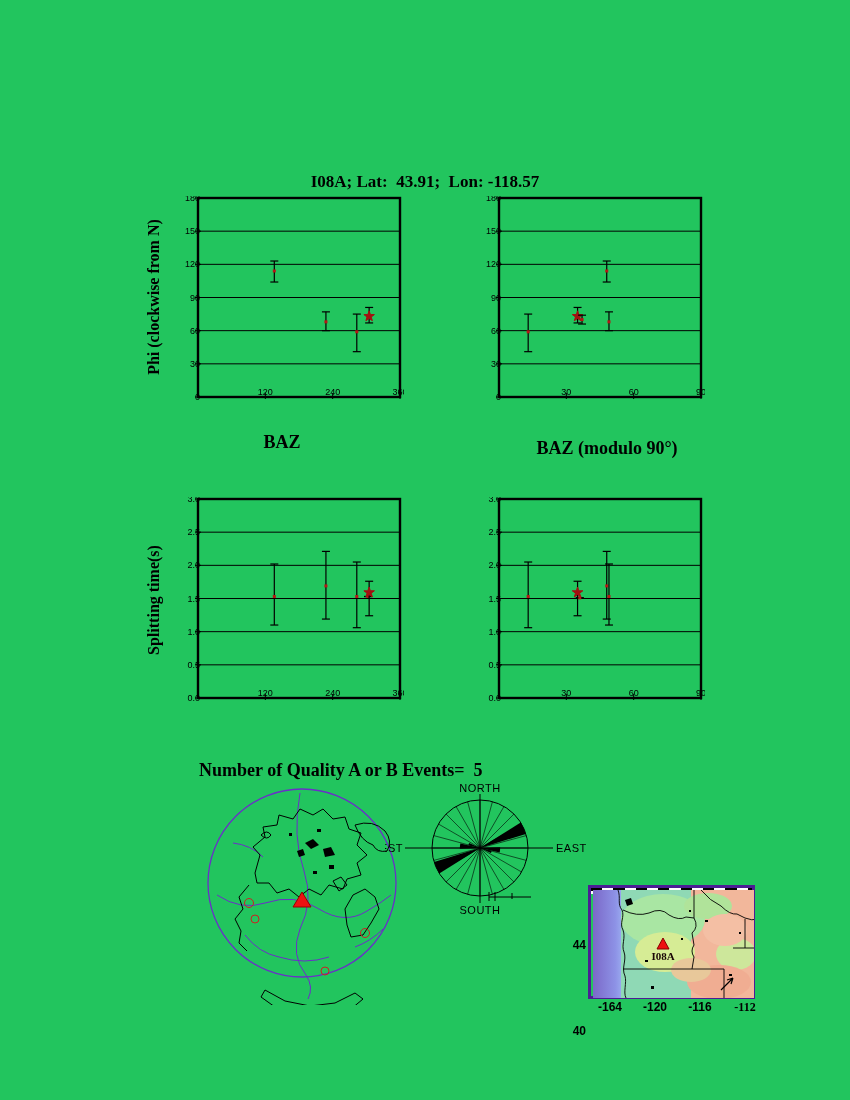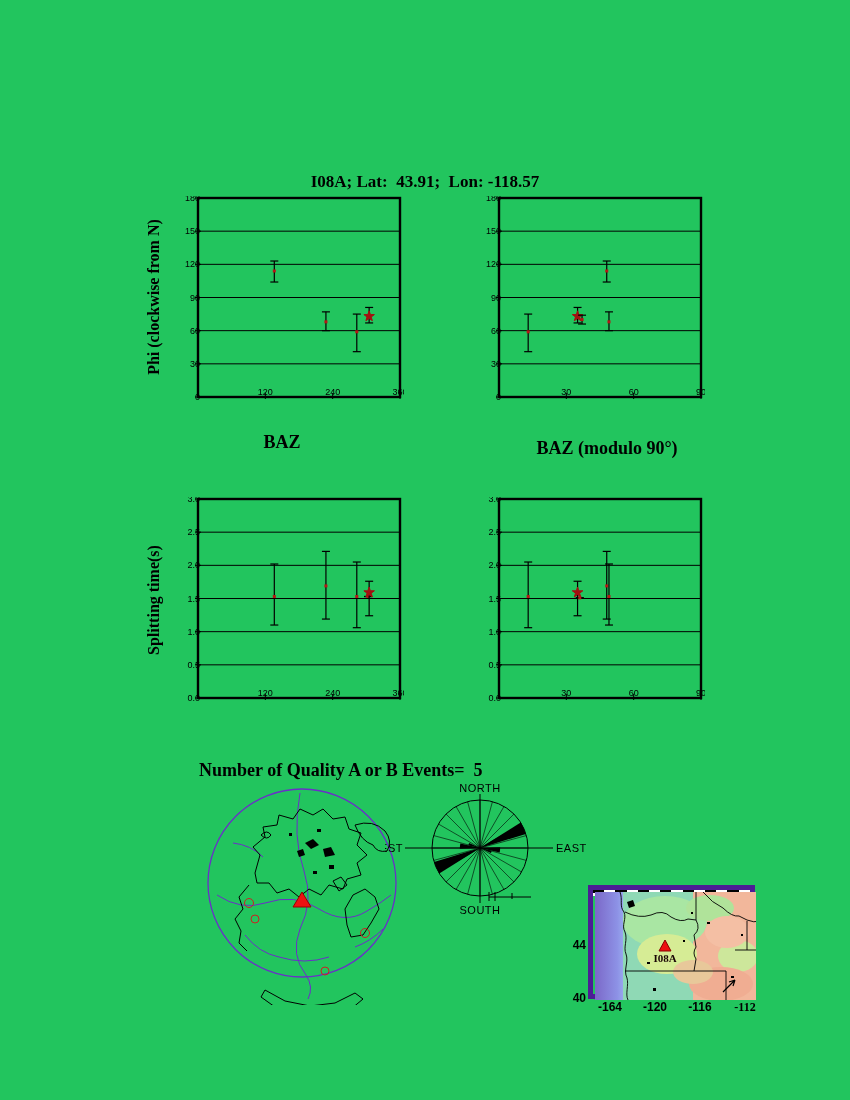--- a/index.html
+++ b/index.html
@@ -8,21 +8,21 @@
   .abs{position:absolute;}
   .serifb{font-family:"Liberation Serif",serif;font-weight:bold;color:#000;white-space:pre;}
   .title{font-size:17px;width:850px;left:0;top:172px;text-align:center;}
   .ylab{width:220px;height:20px;text-align:center;font-size:16px;transform:rotate(-90deg);}
   .bazlab{width:220px;text-align:center;font-size:18px;}
   .stat1{width:850px;left:0;top:744px;text-align:center;font-size:15px;}
   .stat2{left:199px;top:760px;font-size:18px;}
   svg{display:block;}
   svg text{font-family:"Liberation Sans",sans-serif;fill:#000;}
   .rose-lab{font-size:11px;letter-spacing:0.5px;}
-  .map-frame{left:588px;top:885px;width:167px;height:114px;border:5px solid #4c1d95;box-sizing:border-box;}
+  .map-frame{left:588px;top:885px;width:167px;height:114px;border:3px solid #4c1d95;box-sizing:border-box;}
   .met{left:0;top:0;right:0;height:3px;background:repeating-linear-gradient(90deg,#000 0 11.2px,#fff 11.2px 22.4px);}
   .meb{left:0;bottom:0;right:0;height:3px;background:repeating-linear-gradient(90deg,#fff 0 11.2px,#000 11.2px 22.4px);}
   .mel{left:0;top:0;bottom:0;width:3px;background:repeating-linear-gradient(180deg,#000 0 13.2px,#fff 13.2px 26.4px);}
   .mer{right:0;top:0;bottom:0;width:3px;background:repeating-linear-gradient(180deg,#fff 0 13.2px,#000 13.2px 26.4px);}
   .mtick{font-family:"Liberation Sans",sans-serif;font-weight:bold;font-size:12px;color:#000;}
   .mtx{width:40px;text-align:center;}
   .mty{width:20px;text-align:right;}
 </style>
 </head>
 <body>
@@ -361,15 +361,15 @@
     <div class="meb"></div>
     <div class="mel"></div>
     <div class="mer"></div>
   </div>
 
   <div class="abs mtick mtx" style="left:590px;top:1000px;">-164</div>
   <div class="abs mtick mtx" style="left:635px;top:1000px;">-120</div>
   <div class="abs mtick mtx" style="left:680px;top:1000px;">-116</div>
   <div class="abs mtick mtx" style="left:725px;top:1000px;font-family:Liberation Serif, serif;">-112</div>
   <div class="abs mtick mty" style="left:566px;top:938px;">44</div>
-  <div class="abs mtick mty" style="left:566px;top:991px;">40</div>
+  <div class="abs mtick mty" style="left:566px;top:1024px;">40</div>
 
 </div>
 
 </body></html>

